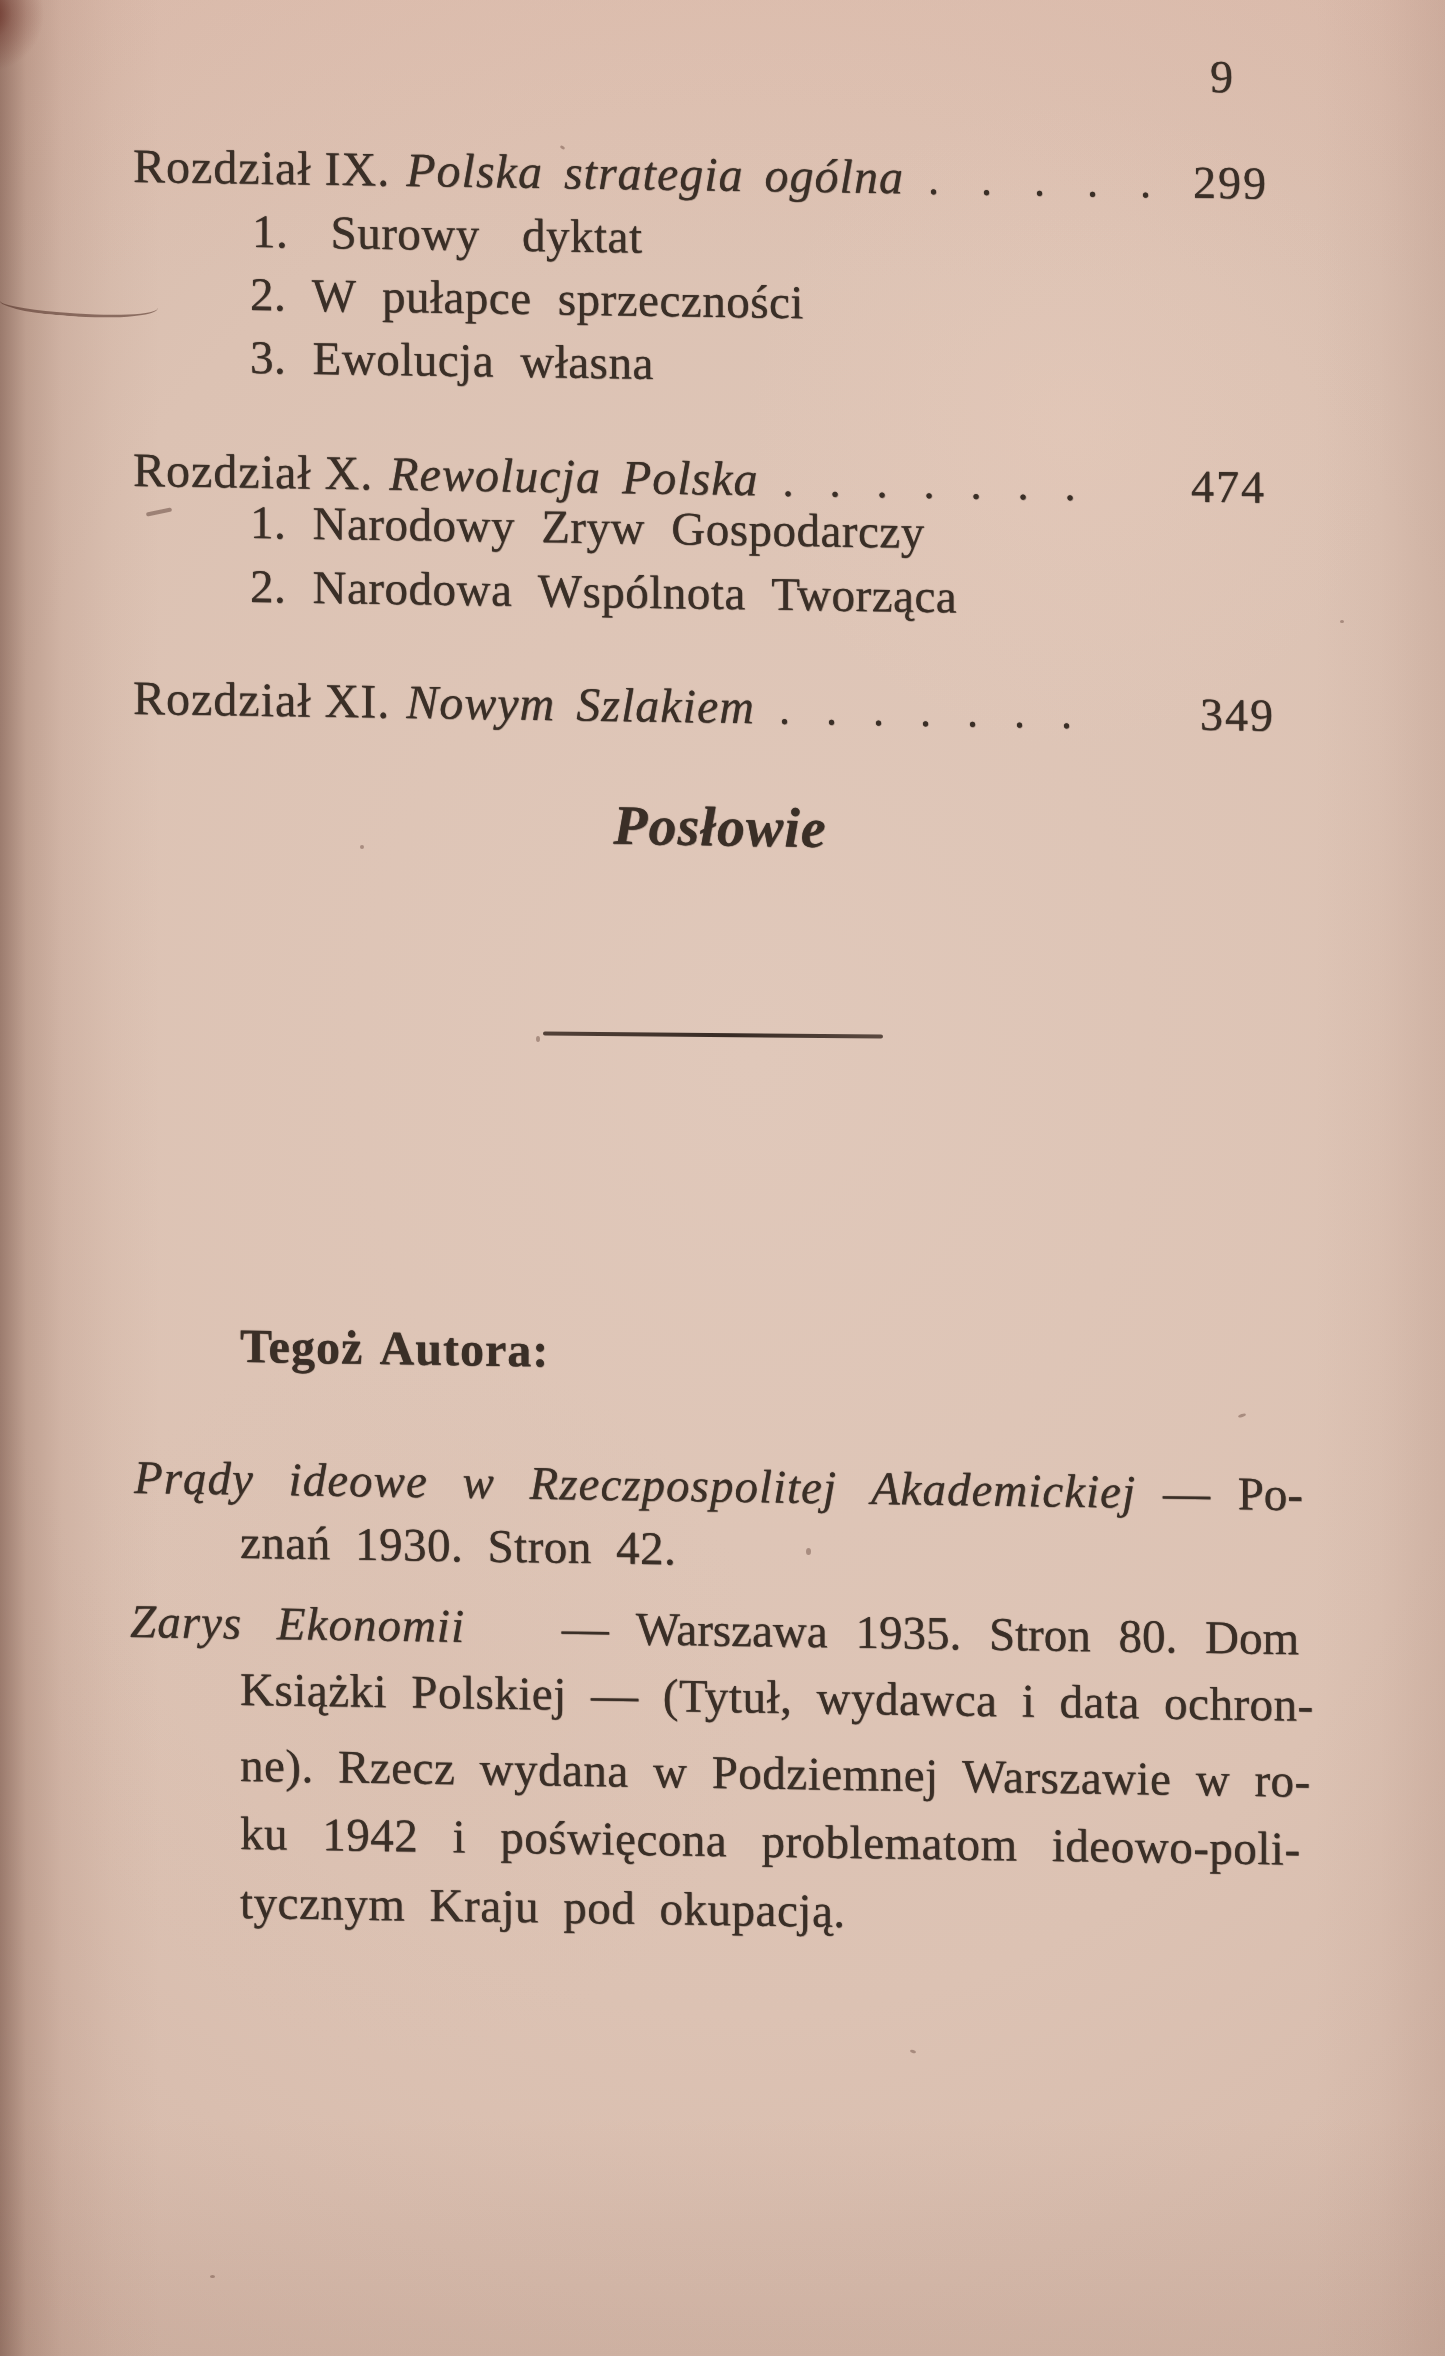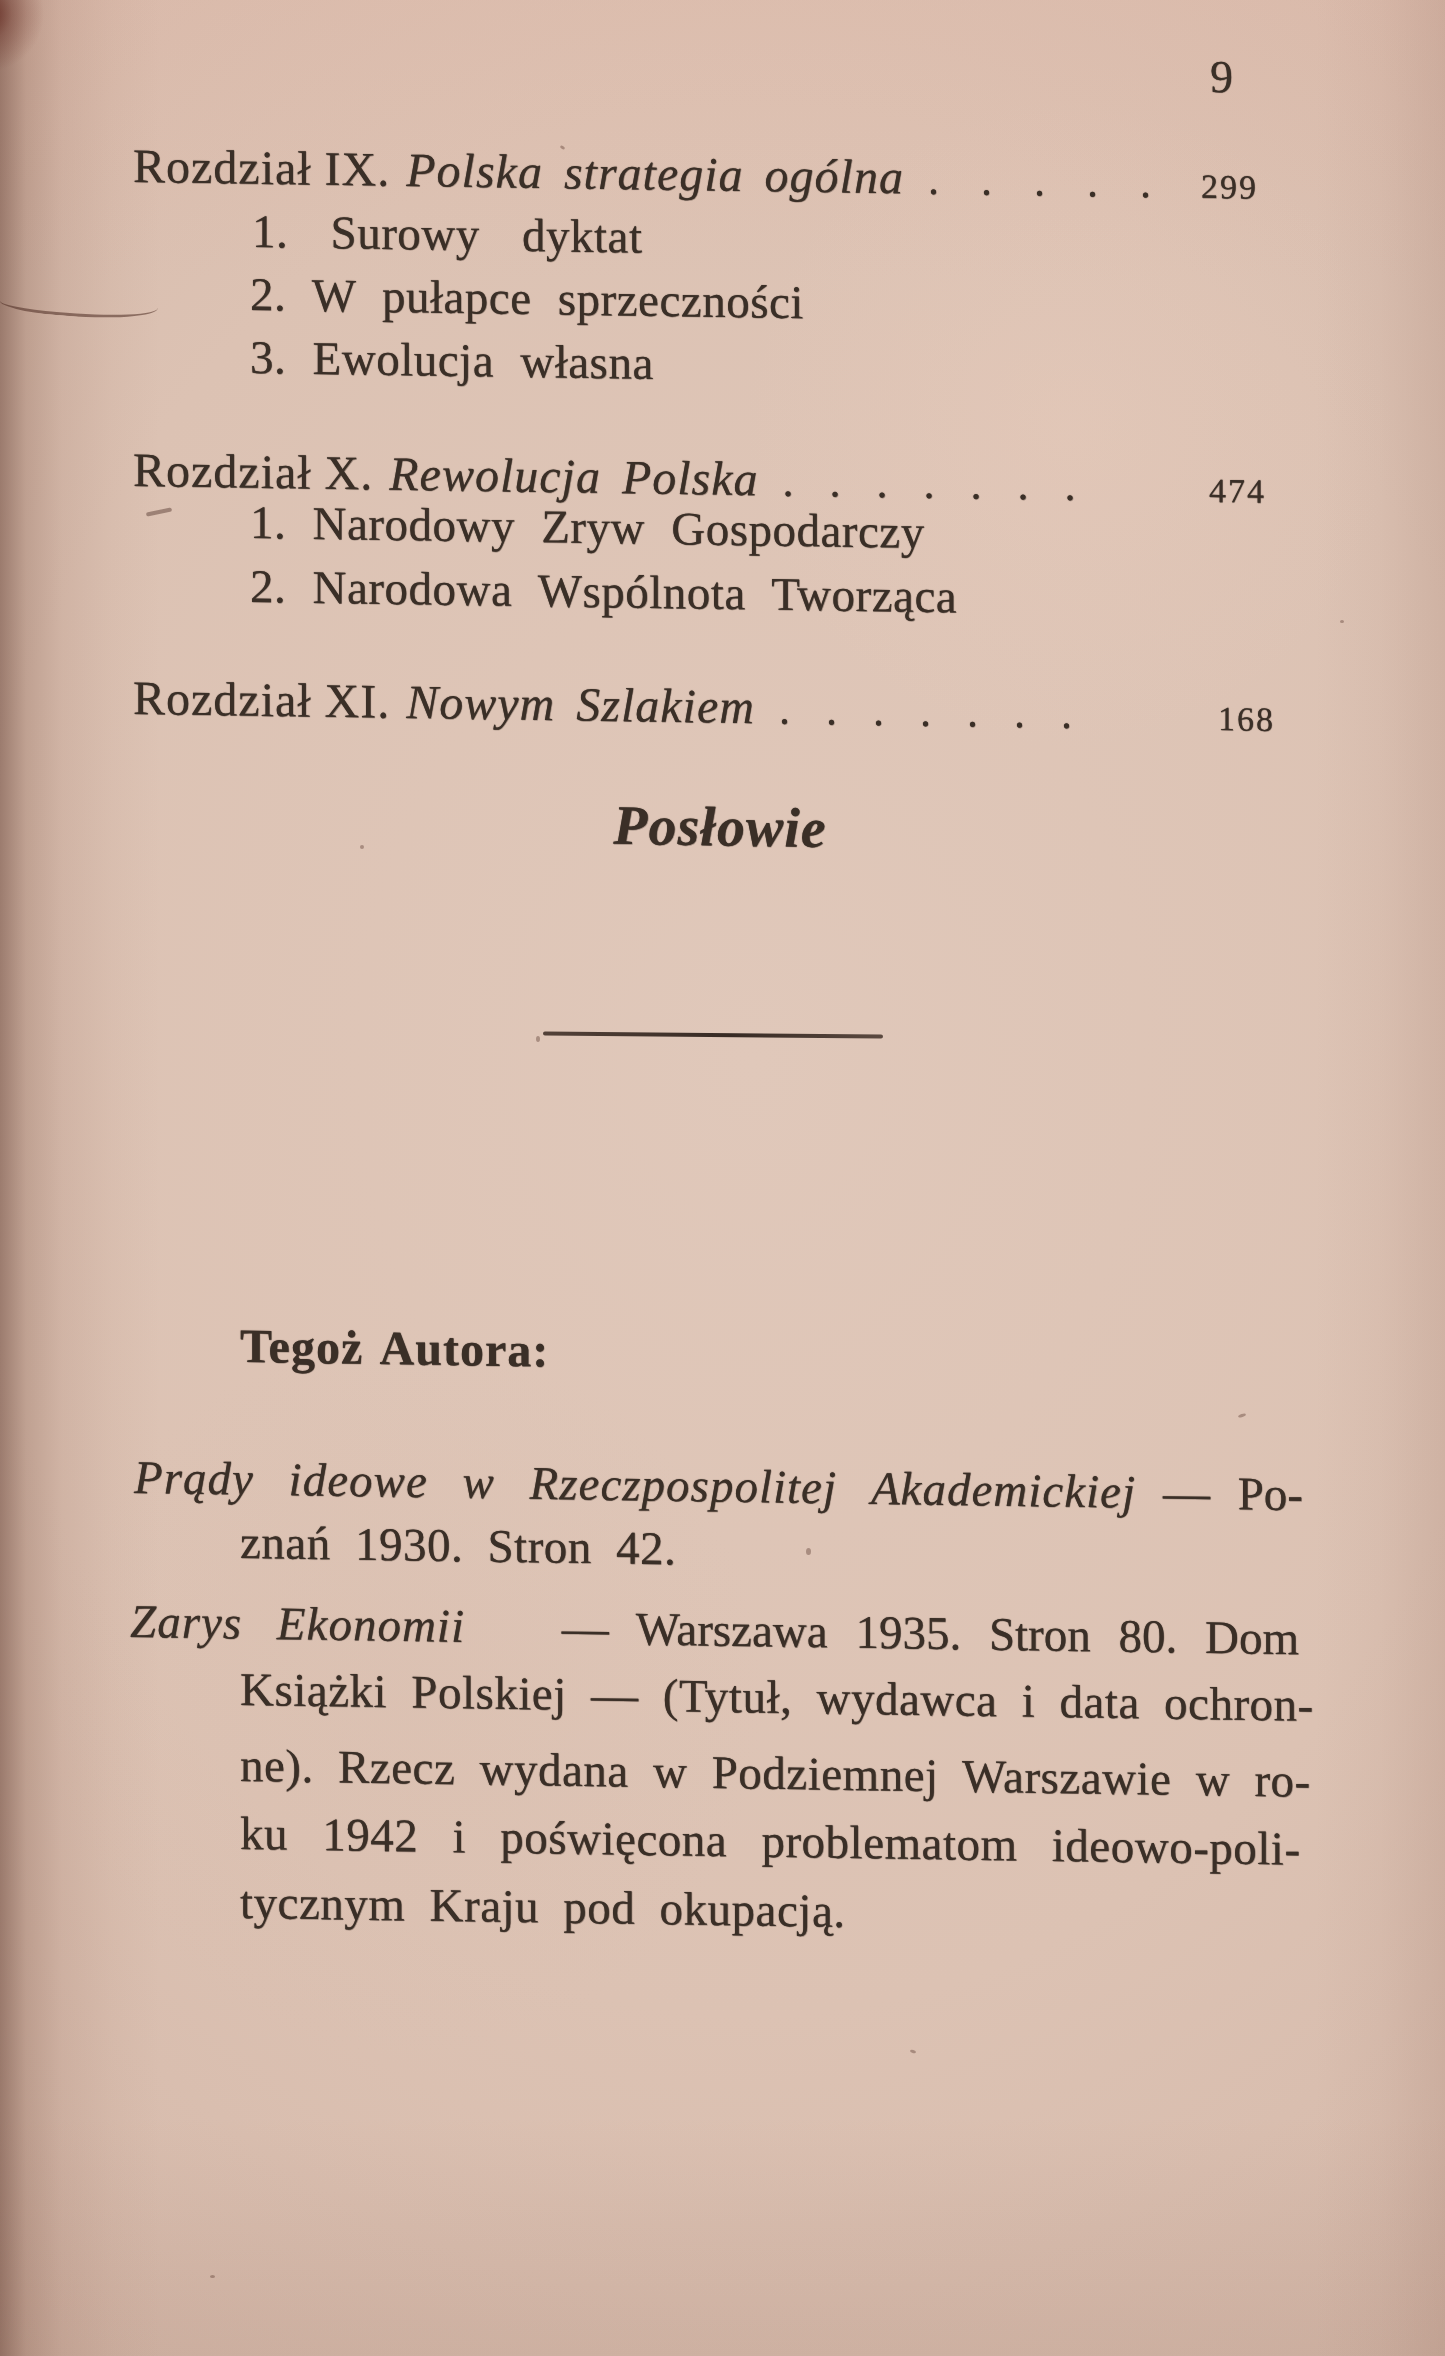--- a/index.html
+++ b/index.html
@@ -25,21 +25,21 @@
     white-space:nowrap;
     transform:skewY(0.85deg);
     transform-origin:0 0;
     line-height:1.08;
     text-shadow:0 0 1px rgba(52,40,32,0.8), 0.6px 0.6px 0 rgba(52,40,32,0.30);
   }
   .toc-row{display:flex;align-items:baseline;font-size:48px;}
   .chap{letter-spacing:1px;}
   .chap-title{font-style:italic;margin-left:16px;letter-spacing:1px;word-spacing:8px;}
   .dots{margin-left:24px;letter-spacing:42px;font-size:44px;}
-  .pg{margin-left:auto;font-size:34px;letter-spacing:2px;}
+  .pg{margin-left:auto;font-size:46px;letter-spacing:2px;}
   .toc-item{font-size:47px;word-spacing:14px;letter-spacing:0.5px;}
   .item-wide{word-spacing:30px;}
   .page-num{font-size:46px;}
   .afterword{font-size:56px;font-style:italic;font-weight:600;text-align:center;letter-spacing:1px;}
   .divider{
     position:absolute;height:4px;
     background:linear-gradient(90deg, rgba(58,42,34,0.85), rgba(46,34,28,0.95) 55%, rgba(58,42,34,0.8));
     transform:skewY(0.5deg);border-radius:2px;
   }
   .works-heading{font-size:48px;font-weight:600;letter-spacing:1px;word-spacing:6px;}
@@ -80,21 +80,21 @@
     <span class="dots" style="letter-spacing:36px;">.......</span>
     <span class="pg">474</span>
   </div>
   <div class="line toc-item" style="left:250px;top:497px;">1. Narodowy Zryw Gospodarczy</div>
   <div class="line toc-item" style="left:250px;top:561px;">2. Narodowa Wspólnota Tworząca</div>
 
   <div class="line toc-row" style="left:133px;top:672px;width:1142px;">
     <span class="chap">Rozdział XI.</span>
     <span class="chap-title">Nowym Szlakiem</span>
     <span class="dots" style="letter-spacing:36px;">.......</span>
-    <span class="pg">168</span>
+    <span class="pg">349</span>
   </div>
 
   <div class="line afterword" style="left:420px;top:792px;width:600px;">Posłowie</div>
 
   <div class="divider" style="left:543px;top:1033px;width:340px;"></div>
 
   <div class="line works-heading" style="left:240px;top:1320px;">Tegoż Autora:</div>
 
   <div class="line work-first" style="left:134px;top:1452px;width:1169px;">
     <span class="work-title">Prądy ideowe w Rzeczpospolitej Akademickiej</span>

